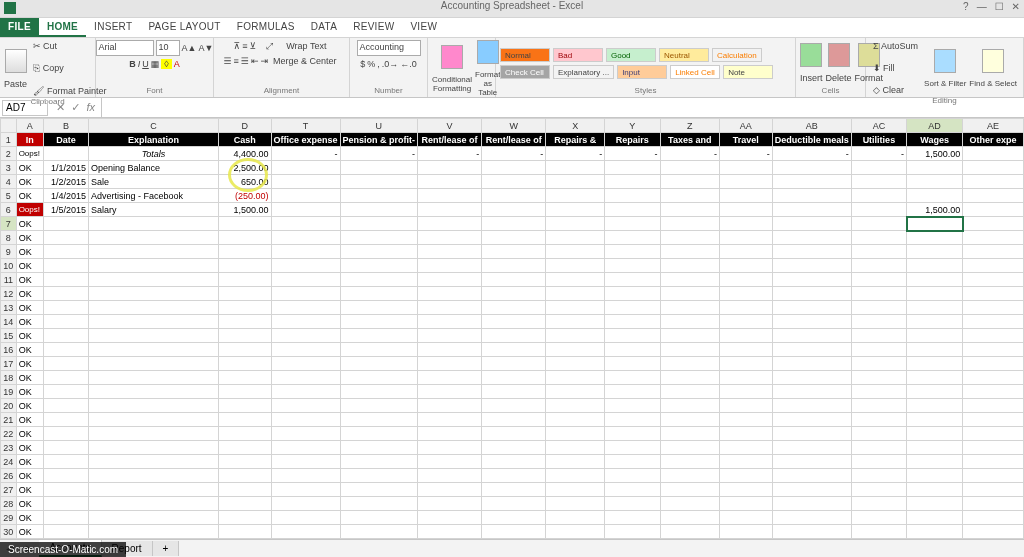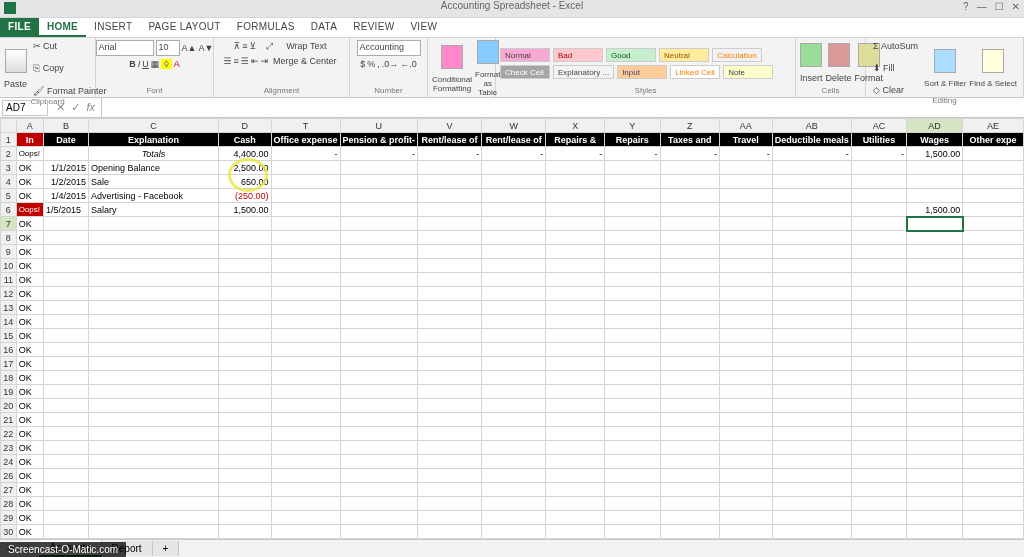--- a/index.html
+++ b/index.html
@@ -20,21 +20,21 @@
 .ribbon-group .group-label { text-align: center; color: #777; font-size: 8px; }
 .ribbon-group .group-body { display: flex; align-items: center; gap: 3px; flex: 1; }
 .rib-btn { padding: 1px 3px; white-space: nowrap; cursor: pointer; }
 .paste-big { display: flex; flex-direction: column; align-items: center; gap: 6px; }
 .paste-big .ic { width: 22px; height: 24px; background: linear-gradient(#fff,#ddd); border: 1px solid #aaa; }
 .clip-sub { display: flex; flex-direction: column; gap: 10px; }
 .font-box { display: flex; flex-direction: column; gap: 2px; }
 .font-row { display: flex; gap: 2px; align-items: center; }
 .font-select { border: 1px solid #ababab; background: #fff; padding: 1px 2px; font-size: 9px; height: 16px; }
 .style-cell { border: 1px solid #ccc; padding: 2px 4px; font-size: 8px; min-width: 50px; height: 14px; line-height: 10px; }
-.style-cell.normal { background: #f9a8d4; }
+.style-cell.normal { background: #f97316; }
 .style-cell.bad { background: #ffc7ce; color: #9c0006; }
 .style-cell.good { background: #c6efce; color: #006100; }
 .style-cell.neutral { background: #ffeb9c; color: #9c5700; }
 .style-cell.calc { background: #f2f2f2; color: #fa7d00; }
 .style-cell.check { background: #a5a5a5; color: #fff; }
 .style-cell.explan { }
 .style-cell.input { background: #ffcc99; color: #3f3f76; }
 .style-cell.linked { background: #fff; color: #fa7d00; }
 .style-cell.note { background: #ffffcc; }
 
@@ -357,21 +357,21 @@
           <td></td>
           <td></td>
           <td></td>
           <td></td>
           <td class="colW" style="text-align:right"></td>
           <td></td>
         </tr>
         <tr>
           <th class="rowh">6</th>
   <td class="oops">Oops!</td>
-          <td style="">1/5/2015</td>
+          <td style="text-align:right">1/5/2015</td>
           <td>Salary</td>
           <td class="colD ">1,500.00</td>
           <td></td>
           <td></td>
           <td></td>
           <td></td>
           <td></td>
           <td></td>
           <td></td>
           <td></td>

